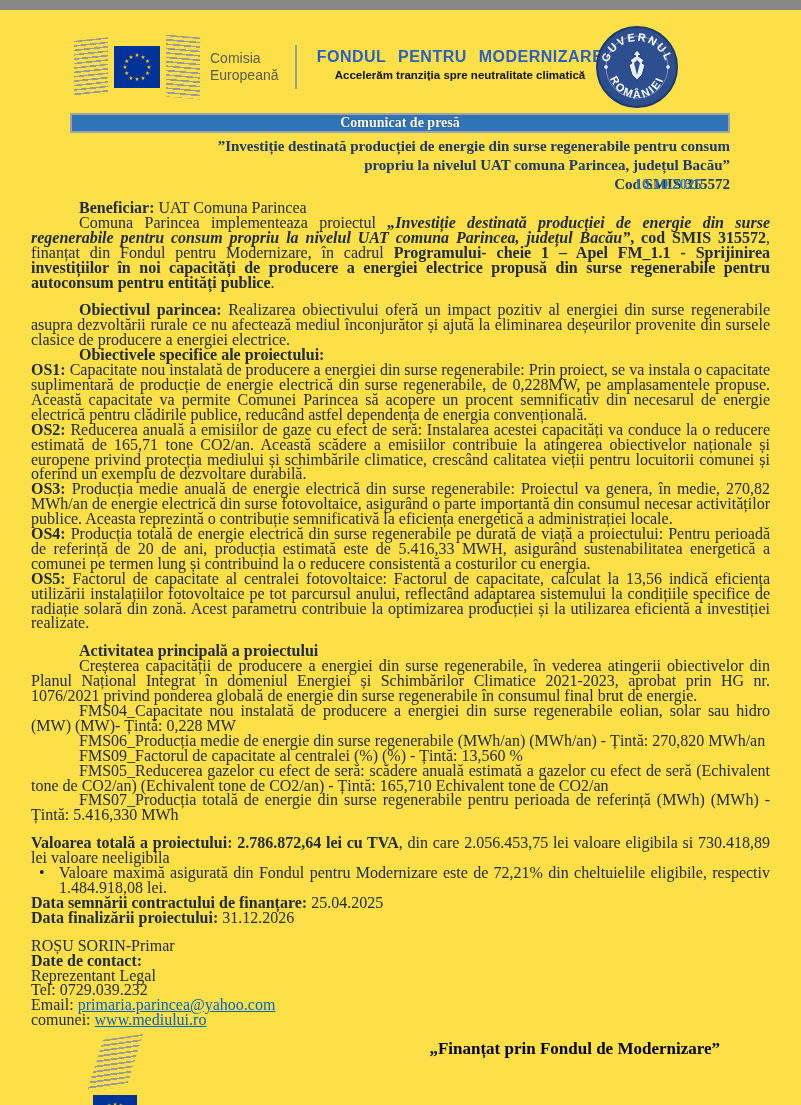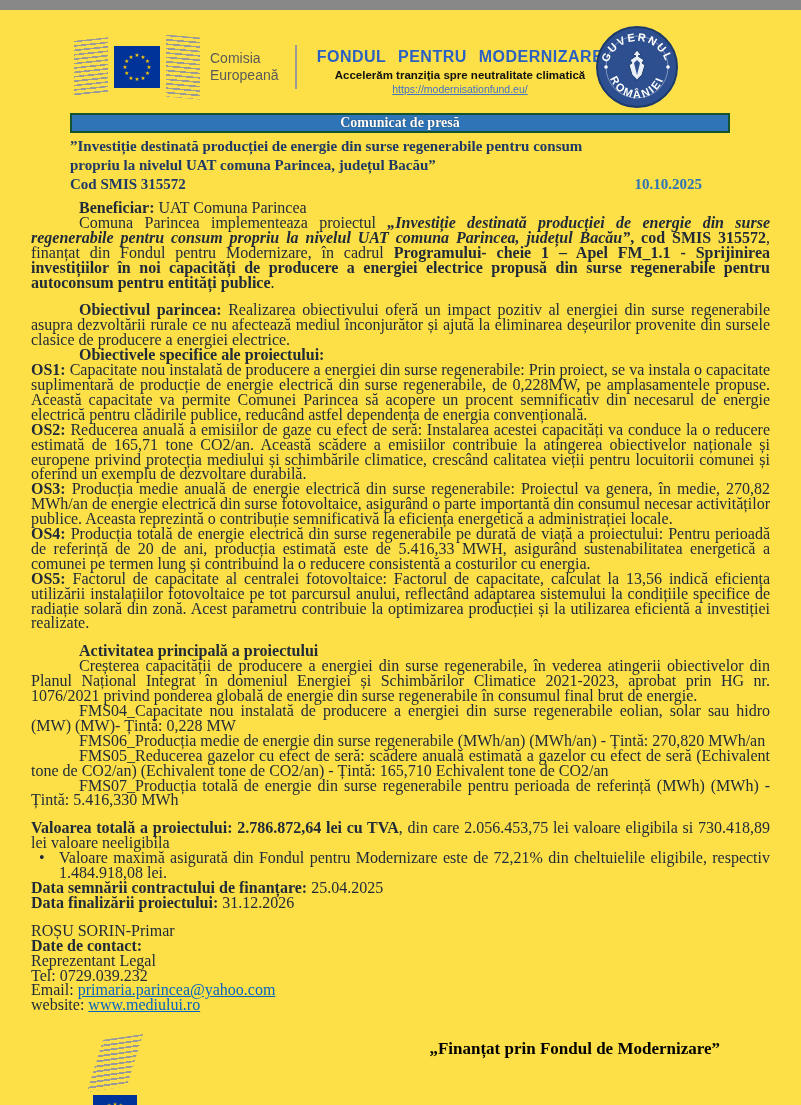--- a/index.html
+++ b/index.html
@@ -11,25 +11,25 @@
   .ec-lines.right{height:62px;transform:skewY(5deg);}
   .ec-flag{width:46px;height:42px;}
   .ec-text{font-family:"Liberation Sans",sans-serif;font-size:14px;line-height:17px;color:#5a5a5a;padding-left:4px;}
   .ec-bar{width:2px;height:44px;background:#9a9a9a;margin-left:10px;}
   .fund-block{position:absolute;top:38px;left:300px;width:320px;text-align:center;font-family:"Liberation Sans",sans-serif;}
   .fund-title{font-size:16px;font-weight:bold;color:#2a5fc4;letter-spacing:.5px;word-spacing:7px;}
   .fund-sub{font-size:11.5px;font-weight:bold;color:#111;margin-top:3px;}
   .fund-url{font-size:10.5px;color:#4472c4;margin-top:2px;text-decoration:underline;cursor:pointer;}
   .gov-seal{position:absolute;top:16px;left:596px;}
   
-  .banner{position:absolute;top:103px;left:70px;width:660px;height:20px;background:#2e74b6;border:2px solid #14532d;
+  .banner{position:absolute;top:103px;left:70px;width:660px;height:20px;background:#2e74b6;border:2px solid #a3a3a3;
           display:flex;align-items:center;justify-content:center;box-sizing:border-box;}
   .banner span{color:#fff;font-weight:bold;font-size:14px;text-shadow:0 0 1px #123;}
   
-  .title-block{position:absolute;top:127px;left:70px;width:660px;text-align:left;font-weight:bold;
+  .title-block{position:absolute;top:127px;left:70px;width:660px;text-align:right;font-weight:bold;
                font-size:15px;line-height:19px;color:#1f3864;}
   .title-row3{position:relative;}
   .title-date{position:absolute;right:28px;top:0;color:#2e74b5;}
   
   .document-body{position:absolute;top:191px;left:31px;width:739px;font-size:16px;line-height:14.9px;text-align:justify;}
   .para{margin:0;}
   .para.indent{text-indent:48px;}
   .para.blank{height:13px;line-height:13px;}
   .para.bullet{padding-left:28px;text-indent:0;position:relative;}
   .para.bullet::before{content:"•";position:absolute;left:8px;}
@@ -71,21 +71,20 @@
     <div class="ec-text">
       <div>Comisia</div>
       <div>Europeană</div>
     </div>
     <div class="ec-bar"></div>
   </div>
 
   <div class="fund-block">
     <div class="fund-title">FONDUL PENTRU MODERNIZARE</div>
     <div class="fund-sub">Accelerăm tranziția spre neutralitate climatică</div>
-    <div class="fund-url">https://modernisationfund.eu/</div>
   </div>
 
   <svg class="gov-seal" width="82" height="82" viewBox="0 0 82 82">
     <defs>
       <path id="arcTop" d="M 11 45 A 30 30 0 0 1 71 45"></path>
       <path id="arcBot" d="M 13 44 A 28 28 0 0 0 69 44"></path>
     </defs>
     <circle cx="41" cy="41" r="40" fill="#2d4f8f" stroke="#1c3a6b" stroke-width="2"></circle>
     <circle cx="41" cy="41" r="31" fill="none" stroke="#cfd8ea" stroke-width="1" opacity="0.5"></circle>
     <text font-family="Liberation Sans,sans-serif" font-size="11" font-weight="bold" fill="#ffffff" letter-spacing="2">
@@ -124,34 +123,35 @@
       <p class="para"><span class="b">OS1: </span><span>Capacitate nou instalată de producere a energiei din surse regenerabile: Prin proiect, se va instala o capacitate suplimentară de producție de energie electrică din surse regenerabile, de 0,228MW, pe amplasamentele propuse. Această capacitate va permite Comunei Parincea să acopere un procent semnificativ din necesarul de energie electrică pentru clădirile publice, reducând astfel dependența de energia convențională.</span></p>
       <p class="para"><span class="b">OS2: </span><span>Reducerea anuală a emisiilor de gaze cu efect de seră: Instalarea acestei capacități va conduce la o reducere estimată de 165,71 tone CO2/an. Această scădere a emisiilor contribuie la atingerea obiectivelor naționale și europene privind protecția mediului și schimbările climatice, crescând calitatea vieții pentru locuitorii comunei și oferind un exemplu de dezvoltare durabilă.</span></p>
       <p class="para"><span class="b">OS3: </span><span>Producția medie anuală de energie electrică din surse regenerabile: Proiectul va genera, în medie, 270,82 MWh/an de energie electrică din surse fotovoltaice, asigurând o parte importantă din consumul necesar activităților publice. Aceasta reprezintă o contribuție semnificativă la eficiența energetică a administrației locale.</span></p>
       <p class="para"><span class="b">OS4: </span><span>Producția totală de energie electrică din surse regenerabile pe durată de viață a proiectului: Pentru perioadă de referință de 20 de ani, producția estimată este de 5.416,33 MWH, asigurând sustenabilitatea energetică a comunei pe termen lung și contribuind la o reducere consistentă a costurilor cu energia.</span></p>
       <p class="para"><span class="b">OS5: </span><span>Factorul de capacitate al centralei fotovoltaice: Factorul de capacitate, calculat la 13,56 indică eficiența utilizării instalațiilor fotovoltaice pe tot parcursul anului, reflectând adaptarea sistemului la condițiile specifice de radiație solară din zonă. Acest parametru contribuie la optimizarea producției și la utilizarea eficientă a investiției realizate.</span></p>
       <p class="para blank">&nbsp;</p>
       <p class="para indent"><span class="b">Activitatea principală a proiectului</span></p>
       <p class="para indent"><span>Creșterea capacității de producere a energiei din surse regenerabile, în vederea atingerii obiectivelor din Planul Național Integrat în domeniul Energiei și Schimbărilor Climatice 2021-2023, aprobat prin HG nr. 1076/2021 privind ponderea globală de energie din surse regenerabile în consumul final brut de energie.</span></p>
       <p class="para indent"><span>FMS04_Capacitate nou instalată de producere a energiei din surse regenerabile eolian, solar sau hidro (MW) (MW)- Țintă: 0,228 MW</span></p>
       <p class="para indent"><span>FMS06_Producția medie de energie din surse regenerabile (MWh/an) (MWh/an) - Țintă: 270,820 MWh/an</span></p>
+      <p class="para indent"><span>FMS09_Factorul de capacitate al centralei (%) (%) - Țintă: 13,560 %</span></p>
       <p class="para indent"><span>FMS05_Reducerea gazelor cu efect de seră: scădere anuală estimată a gazelor cu efect de seră (Echivalent tone de CO2/an) (Echivalent tone de CO2/an) - Țintă: 165,710 Echivalent tone de CO2/an</span></p>
       <p class="para indent"><span>FMS07_Producția totală de energie din surse regenerabile pentru perioada de referință (MWh) (MWh) - Țintă: 5.416,330 MWh</span></p>
       <p class="para blank">&nbsp;</p>
       <p class="para"><span class="b">Valoarea totală a proiectului: 2.786.872,64 lei cu TVA</span><span>, din care 2.056.453,75 lei valoare eligibila si 730.418,89 lei valoare neeligibila</span></p>
       <p class="para bullet"><span>Valoare maximă asigurată din Fondul pentru Modernizare este de 72,21% din cheltuielile eligibile, respectiv 1.484.918,08 lei.</span></p>
       <p class="para"><span class="b">Data semnării contractului de finanțare: </span><span>25.04.2025</span></p>
       <p class="para"><span class="b">Data finalizării proiectului: </span><span>31.12.2026</span></p>
       <p class="para blank">&nbsp;</p>
       <p class="para"><span>ROȘU SORIN-Primar</span></p>
       <p class="para"><span class="b">Date de contact:</span></p>
       <p class="para"><span>Reprezentant Legal</span></p>
       <p class="para"><span>Tel: 0729.039.232</span></p>
       <p class="para"><span>Email: </span><a href="#">primaria.parincea@yahoo.com</a></p>
-      <p class="para"><span>website: </span><a href="#">www.mediului.ro</a></p>
+      <p class="para"><span>comunei: </span><a href="#">www.mediului.ro</a></p>
     </div>
 
   <div class="eib-logo">
     <div class="eib-lines"></div>
     <svg class="eib-flag eu-flag-svg" viewBox="0 0 44 40">
       <rect x="0" y="0" width="44" height="40" fill="#003399"></rect>
       <g class="eu-stars">
           <text x="22.0" y="10.5" text-anchor="middle" font-size="5.2" fill="#ffcc00">★</text>
           <text x="27.8" y="12.0" text-anchor="middle" font-size="5.2" fill="#ffcc00">★</text>
           <text x="32.0" y="16.2" text-anchor="middle" font-size="5.2" fill="#ffcc00">★</text>

